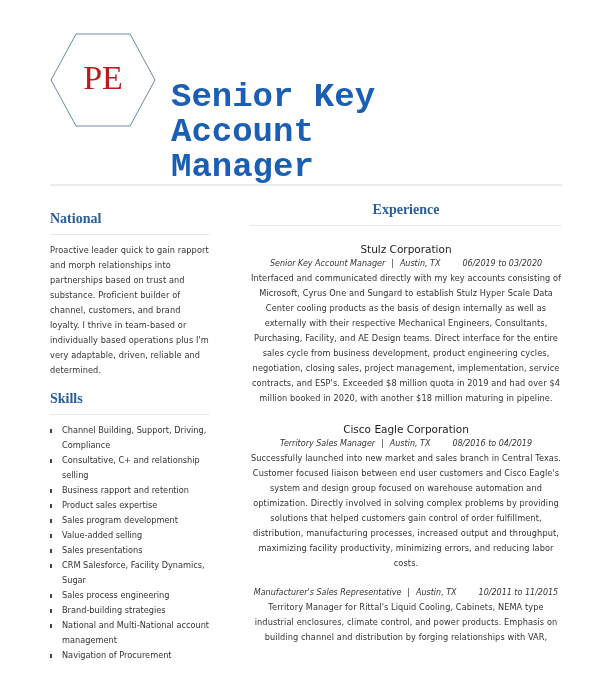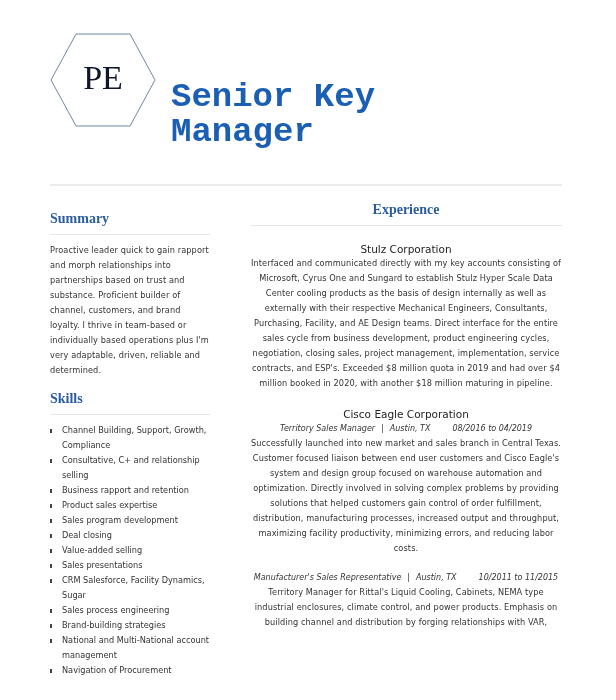--- a/index.html
+++ b/index.html
@@ -1,19 +1,19 @@
 <!DOCTYPE html>
 <html><head>
   <meta charset="utf-8">
   <style>
     html, body { margin: 0; padding: 0; background: #ffffff; }
     body { width: 616px; height: 700px; overflow: hidden; position: relative; font-family: "DejaVu Sans", sans-serif; color: #222; }
     .hex { position: absolute; left: 50px; top: 33px; width: 106px; height: 94px; }
     .hex svg { position: absolute; left: 0; top: 0; }
-    .hex .initials { position: absolute; left: 0; top: 0; width: 106px; height: 94px; display: flex; align-items: center; justify-content: center; font-family: "Liberation Serif", serif; font-size: 34px; color: #0f172a; padding-bottom: 4px; box-sizing: border-box; }
+    .hex .initials { position: absolute; left: 0; top: 0; width: 106px; height: 94px; display: flex; align-items: center; justify-content: center; font-family: "Liberation Serif", serif; font-size: 34px; color: #b91c1c; padding-bottom: 4px; box-sizing: border-box; }
     .title { position: absolute; left: 171px; top: 80px; font-family: Liberation Mono, monospace; font-weight: bold; font-size: 34px; line-height: 35px; color: #1a5fb4; width: 300px; }
     .header-rule { position: absolute; left: 50px; top: 184px; width: 512px; height: 2px; background: #ececec; }
     .left { position: absolute; left: 50px; top: 210px; width: 160px; }
     .right { position: absolute; left: 250px; top: 201px; width: 312px; text-align: center; }
     .section-h { font-family: "Liberation Serif", serif; font-weight: bold; font-size: 14px; color: #2a5d9c; margin: 0; line-height: 18px; }
     .section-rule { height: 1px; background: #e8e8e8; margin: 6px 0 8px 0; }
     .body-text { font-size: 8.2px; line-height: 15px; color: #333; letter-spacing: 0.1px; }
     .skills { list-style: none; padding: 0; margin: 0; }
     .skills li { position: relative; padding-left: 12px; font-size: 8.2px; line-height: 15px; color: #333; }
     .skills li::before { content: ""; position: absolute; left: 0; top: 6px; width: 2px; height: 4px; background: #444; }
@@ -28,60 +28,63 @@
 
 <div class="hex">
   <svg width="106" height="94" viewBox="0 0 106 94">
     <polygon points="26,1 80,1 105,47 80,93 26,93 1,47" fill="none" stroke="#6f88a8" stroke-width="1"></polygon>
   </svg>
   <div class="initials">PE</div>
 </div>
 
 <div class="title">
   <div>Senior Key</div>
+  <div>Account</div>
   <div>Manager</div>
 </div>
 
 <div class="header-rule"></div>
 
 <div class="left">
   <section>
-    <h2 class="section-h">Summary</h2>
+    <h2 class="section-h">National</h2>
     <div class="section-rule"></div>
     <div class="body-text">Proactive leader quick to gain rapport and morph relationships into partnerships based on trust and substance. Proficient builder of channel, customers, and brand loyalty. I thrive in team-based or individually based operations plus I'm very adaptable, driven, reliable and determined.</div>
   </section>
 
   <section style="margin-top:12px;">
     <h2 class="section-h">Skills</h2>
     <div class="section-rule"></div>
     <ul class="skills">
-      <li>Channel Building, Support, Growth, Compliance</li>
+      <li>Channel Building, Support, Driving, Compliance</li>
       <li>Consultative, C+ and relationship selling</li>
       <li>Business rapport and retention</li>
       <li>Product sales expertise</li>
       <li>Sales program development</li>
-      <li>Deal closing</li>
       <li>Value-added selling</li>
       <li>Sales presentations</li>
       <li>CRM Salesforce, Facility Dynamics, Sugar</li>
       <li>Sales process engineering</li>
       <li>Brand-building strategies</li>
       <li>National and Multi-National account management</li>
       <li>Navigation of Procurement</li>
     </ul>
   </section>
 </div>
 
 <div class="right">
   <section>
     <h2 class="section-h">Experience</h2>
     <div class="section-rule"></div>
 
     <div class="job">
       <div class="company">Stulz Corporation</div>
+      <div class="meta">
+        <span>Senior Key Account Manager</span><span class="sep">|</span><span>Austin, TX</span><span class="dates">06/2019 to 03/2020</span>
+      </div>
       <div class="body-text">Interfaced and communicated directly with my key accounts consisting of Microsoft, Cyrus One and Sungard to establish Stulz Hyper Scale Data Center cooling products as the basis of design internally as well as externally with their respective Mechanical Engineers, Consultants, Purchasing, Facility, and AE Design teams. Direct interface for the entire sales cycle from business development, product engineering cycles, negotiation, closing sales, project management, implementation, service contracts, and ESP's. Exceeded $8 million quota in 2019 and had over $4 million booked in 2020, with another $18 million maturing in pipeline.</div>
     </div>
 
     <div class="job">
       <div class="company">Cisco Eagle Corporation</div>
       <div class="meta">
         <span>Territory Sales Manager</span><span class="sep">|</span><span>Austin, TX</span><span class="dates">08/2016 to 04/2019</span>
       </div>
       <div class="body-text">Successfully launched into new market and sales branch in Central Texas. Customer focused liaison between end user customers and Cisco Eagle's system and design group focused on warehouse automation and optimization. Directly involved in solving complex problems by providing solutions that helped customers gain control of order fulfillment, distribution, manufacturing processes, increased output and throughput, maximizing facility productivity, minimizing errors, and reducing labor costs.</div>
     </div>

